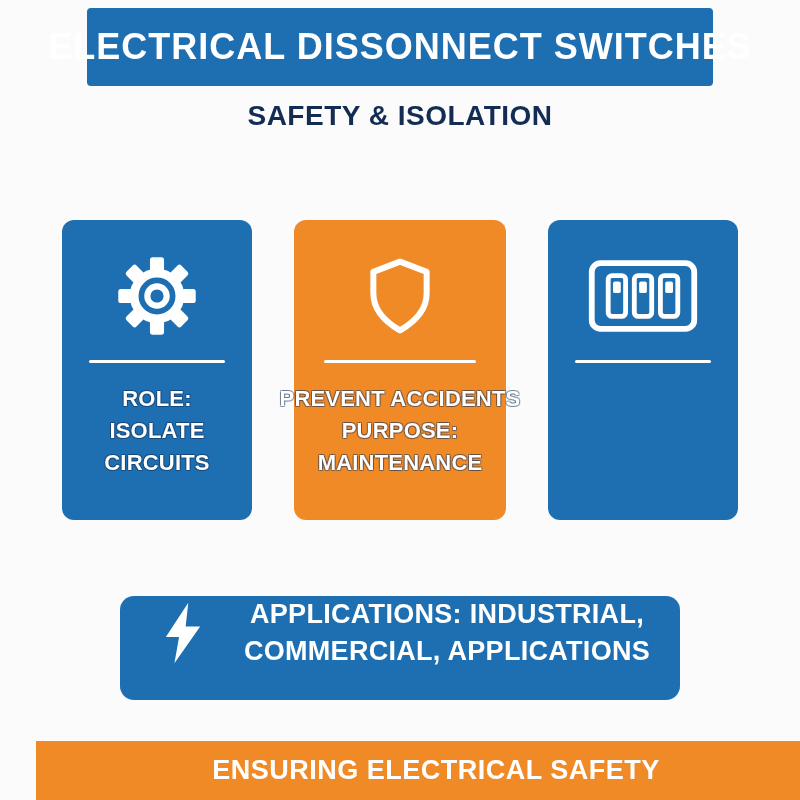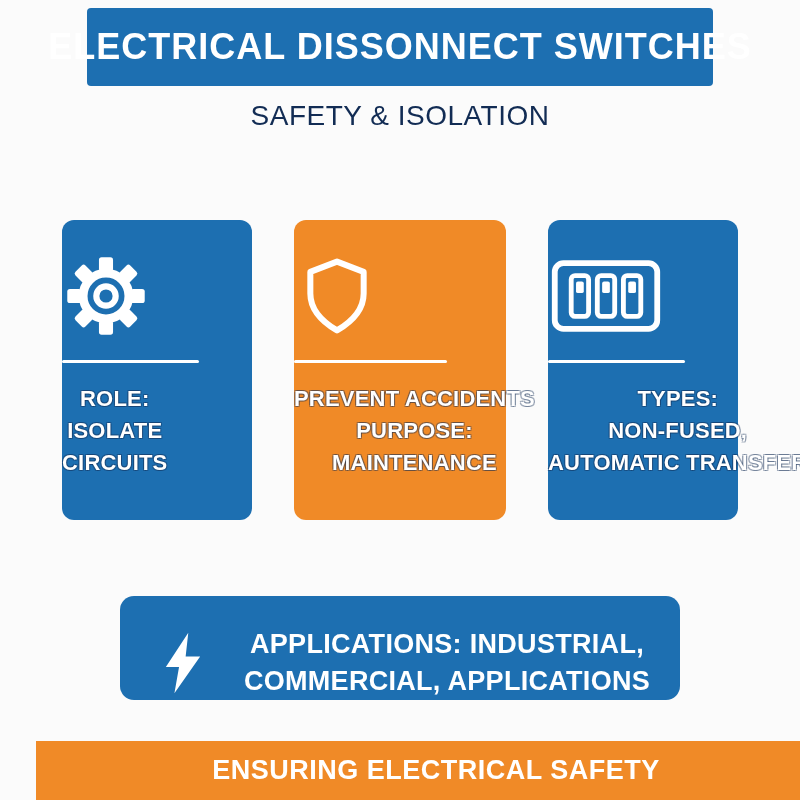--- a/index.html
+++ b/index.html
@@ -20,31 +20,31 @@
   }
   .header-title{
     color:#ffffff;font-size:36px;font-weight:700;
     letter-spacing:1px;white-space:nowrap;
   }
 
   
   .subtitle{
     position:absolute;top:96px;left:0;width:800px;height:40px;
     display:flex;align-items:center;justify-content:center;
-    color:#122c54;font-size:28px;font-weight:400;letter-spacing:.5px;
+    color:#122c54;font-size:28px;font-weight:700;letter-spacing:.5px;
   }
 
   
   .cards-row{
     position:absolute;top:220px;left:0;width:800px;
     display:flex;justify-content:center;gap:42px;
   }
   .card{
     height:300px;border-radius:12px;
-    display:flex;flex-direction:column;align-items:flex-start;
+    display:flex;flex-direction:column;align-items:center;
     padding-top:28px;box-sizing:border-box;
     color:#ffffff;
   }
   .card.blue{background:#1d6fb1;width:190px;}
   .card.orange{background:#f08a27;width:212px;}
   .card-icon{height:96px;display:flex;align-items:center;justify-content:center;}
   .card-divider{
     width:72%;height:3px;background:#ffffff;border-radius:2px;
     margin-top:16px;margin-bottom:20px;flex:none;
   }
@@ -55,21 +55,21 @@
   .card-line{
     display:block;white-space:nowrap;
     text-shadow:-1px -1px 0 rgba(18,44,84,.38),1px -1px 0 rgba(18,44,84,.38),
                 -1px 1px 0 rgba(18,44,84,.38),1px 1px 0 rgba(18,44,84,.38);
   }
 
   
   .apps-banner{
     position:absolute;left:120px;top:596px;width:560px;height:104px;
     background:#1d6fb1;border-radius:14px;
-    display:flex;align-items:flex-end;justify-content:center;gap:28px;
+    display:flex;align-items:flex-start;justify-content:center;gap:28px;
   }
   .apps-text{
     color:#ffffff;font-weight:700;font-size:27px;line-height:37px;
     text-align:center;letter-spacing:.3px;
   }
 
   
   .footer-bar{
     position:absolute;left:0;top:741px;width:800px;height:59px;
     background:#f08a27;
@@ -155,25 +155,20 @@
           <rect x="7" y="6" width="106" height="68" rx="9" fill="none" stroke="#ffffff" stroke-width="6"></rect>
           <rect x="24" y="19" width="18" height="42" rx="4" fill="none" stroke="#ffffff" stroke-width="5"></rect>
           <rect x="51" y="19" width="18" height="42" rx="4" fill="none" stroke="#ffffff" stroke-width="5"></rect>
           <rect x="78" y="19" width="18" height="42" rx="4" fill="none" stroke="#ffffff" stroke-width="5"></rect>
           <rect x="29" y="25" width="8" height="12" rx="2" fill="#ffffff"></rect>
           <rect x="56" y="25" width="8" height="12" rx="2" fill="#ffffff"></rect>
           <rect x="83" y="25" width="8" height="12" rx="2" fill="#ffffff"></rect>
         </svg>
       </div>
       <div class="card-divider"></div>
-      <div class="card-text">
-        <span class="card-line">TYPES:</span>
-        <span class="card-line">NON-FUSED,</span>
-        <span class="card-line">AUTOMATIC TRANSFER</span>
-      </div>
     </div>
 
   </div>
 
   <div class="apps-banner">
     <div>
       <svg width="66" height="74" viewBox="0 0 100 100">
         <polygon points="58,4 24,56 44,56 37,96 76,40 54,40" fill="#ffffff"></polygon>
       </svg>
     </div>

